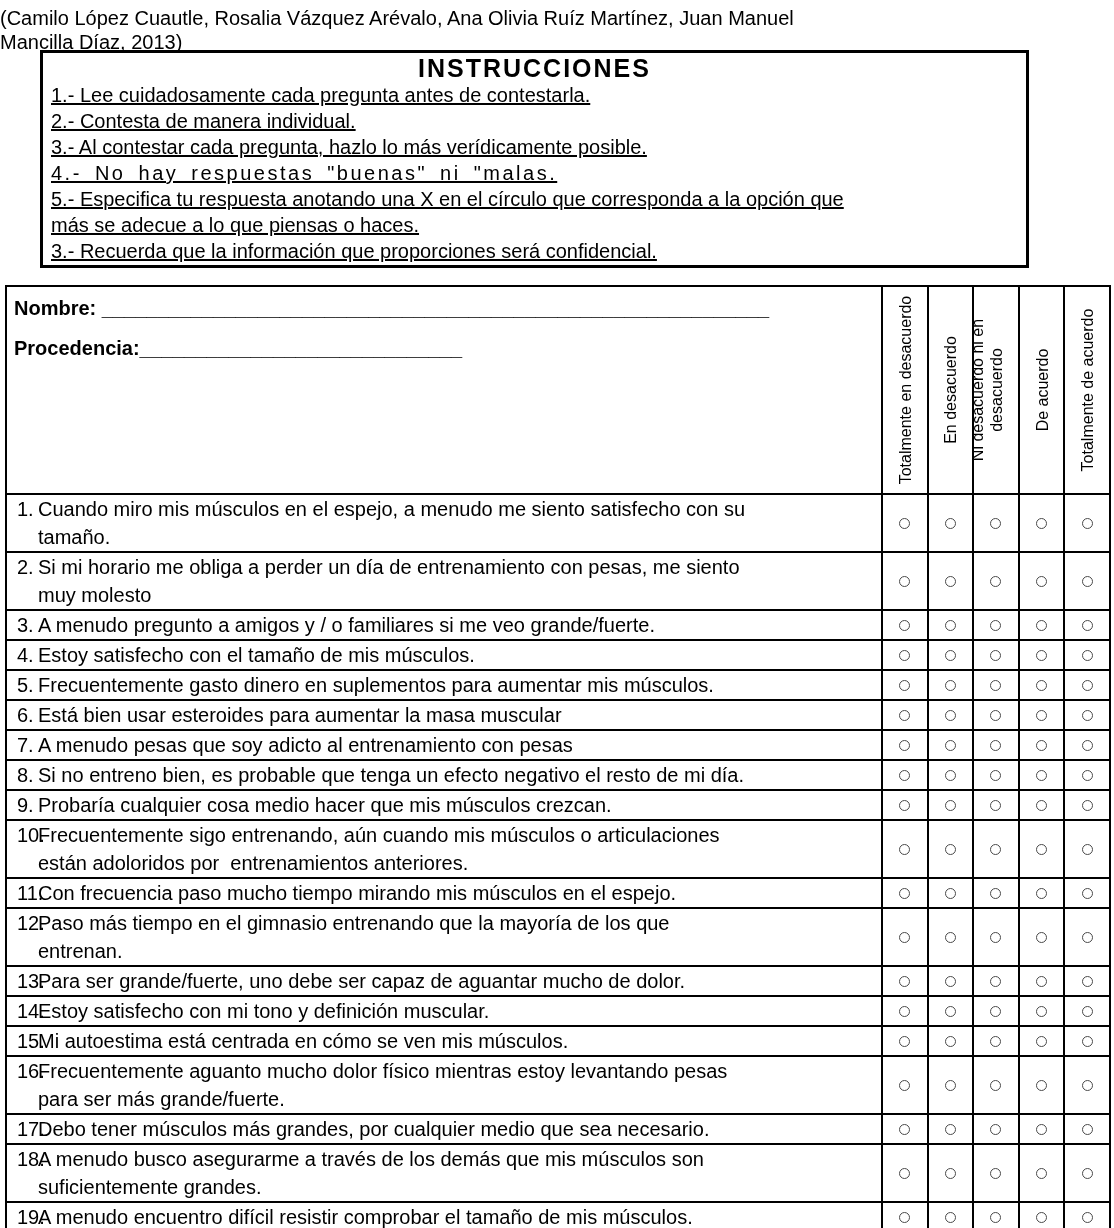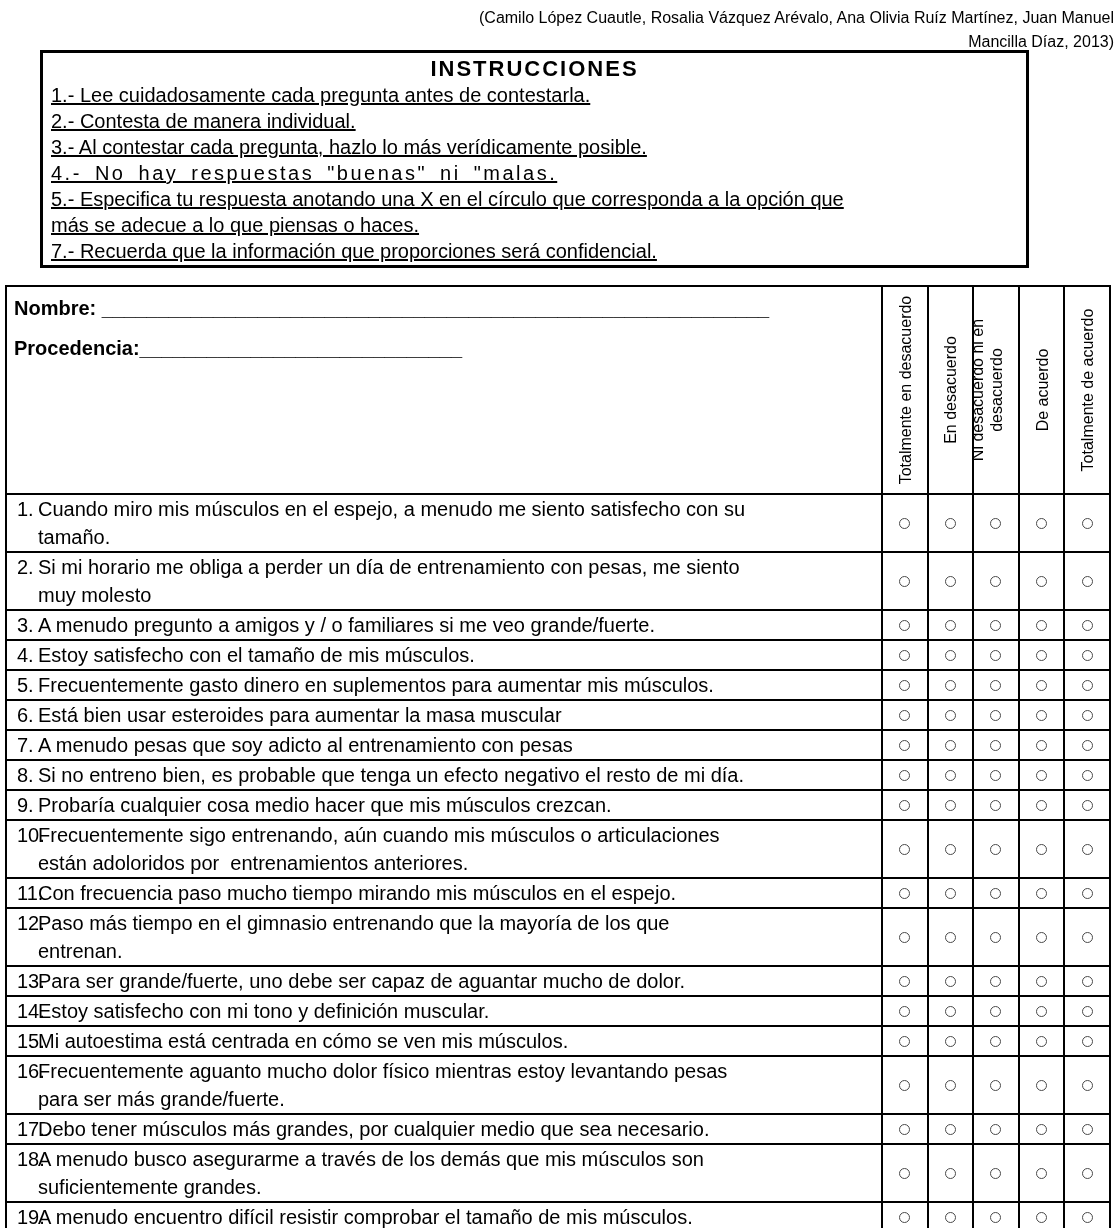--- a/index.html
+++ b/index.html
@@ -1,24 +1,24 @@
 <!DOCTYPE html>
 <html><head>
 <meta charset="utf-8">
 <style>
   html,body { margin:0; padding:0; background:#fff; color:#000;
               font-family:"Liberation Sans", sans-serif; }
   .sheet { position:relative; width:1114px; height:1228px; background:#fff; overflow:hidden; }
 
-  .citation { position:absolute; top:6px; left:0; width:100%; text-align:right;
-              font-size:16px; line-height:24px; white-space:pre-line; }
+  .citation { position:absolute; top:6px; left:0; width:100%; text-align:left;
+              font-size:20px; line-height:24px; white-space:pre-line; }
 
   .instr-box { position:absolute; left:40px; top:50px; width:989px; height:218px;
                border:3px solid #000; box-sizing:border-box; padding:2px 8px 0 8px; }
-  .instr-title { text-align:center; font-weight:bold; font-size:22px; letter-spacing:2px;
+  .instr-title { text-align:center; font-weight:bold; font-size:25px; letter-spacing:2px;
                  line-height:27px; }
   .instr-item { font-size:20px; line-height:26px; white-space:pre-line;text-decoration:underline; }
   .instr-item.spread { letter-spacing:2.5px; word-spacing:5px; }
 
   .fields { position:absolute; left:14px; top:297px; font-weight:bold; font-size:20px; }
   .field-line { height:40px; white-space:nowrap; }
   .fblank { letter-spacing:0; }
 
   table.main { position:absolute; left:5px; top:285px; width:1104px;
                border-collapse:collapse; table-layout:fixed; }
@@ -53,21 +53,21 @@
 
   <div class="instr-box">
     <div class="instr-title">INSTRUCCIONES</div>
     <div id="instr-items">
         <div class="instr-item">1.- Lee cuidadosamente cada pregunta antes de contestarla.</div>
         <div class="instr-item">2.- Contesta de manera individual.</div>
         <div class="instr-item">3.- Al contestar cada pregunta, hazlo lo más verídicamente posible.</div>
         <div class="instr-item spread">4.- No hay respuestas "buenas" ni "malas.</div>
         <div class="instr-item">5.- Especifica tu respuesta anotando una X en el círculo que corresponda a la opción que
 más se adecue a lo que piensas o haces.</div>
-        <div class="instr-item">7.- Recuerda que la información que proporciones será confidencial.</div>
+        <div class="instr-item">3.- Recuerda que la información que proporciones será confidencial.</div>
       </div>
   </div>
 
   <div class="fields" id="fields">
       <div class="field-line"><span>Nombre: </span><span class="fblank">____________________________________________________________</span></div>
       <div class="field-line"><span>Procedencia:</span><span class="fblank">_____________________________</span></div>
     </div>
 
   <table class="main">
     <colgroup>

